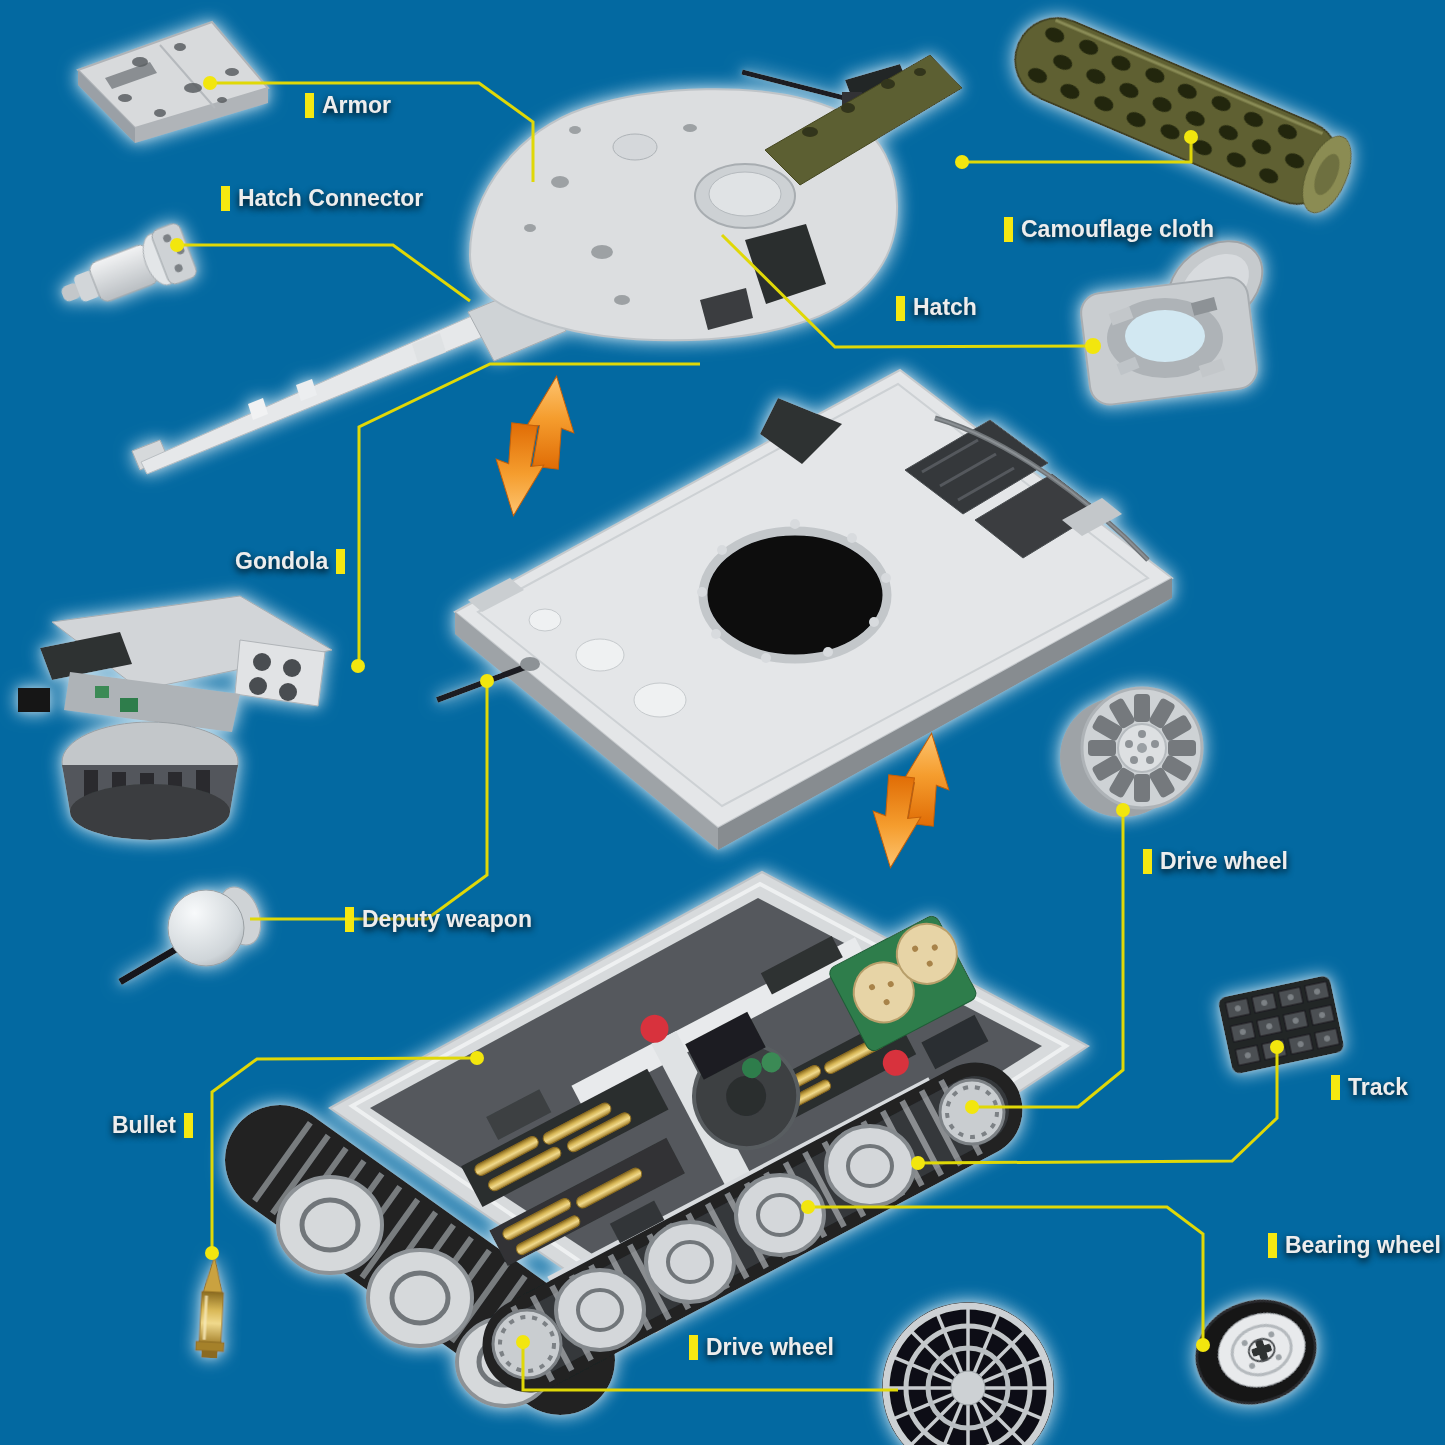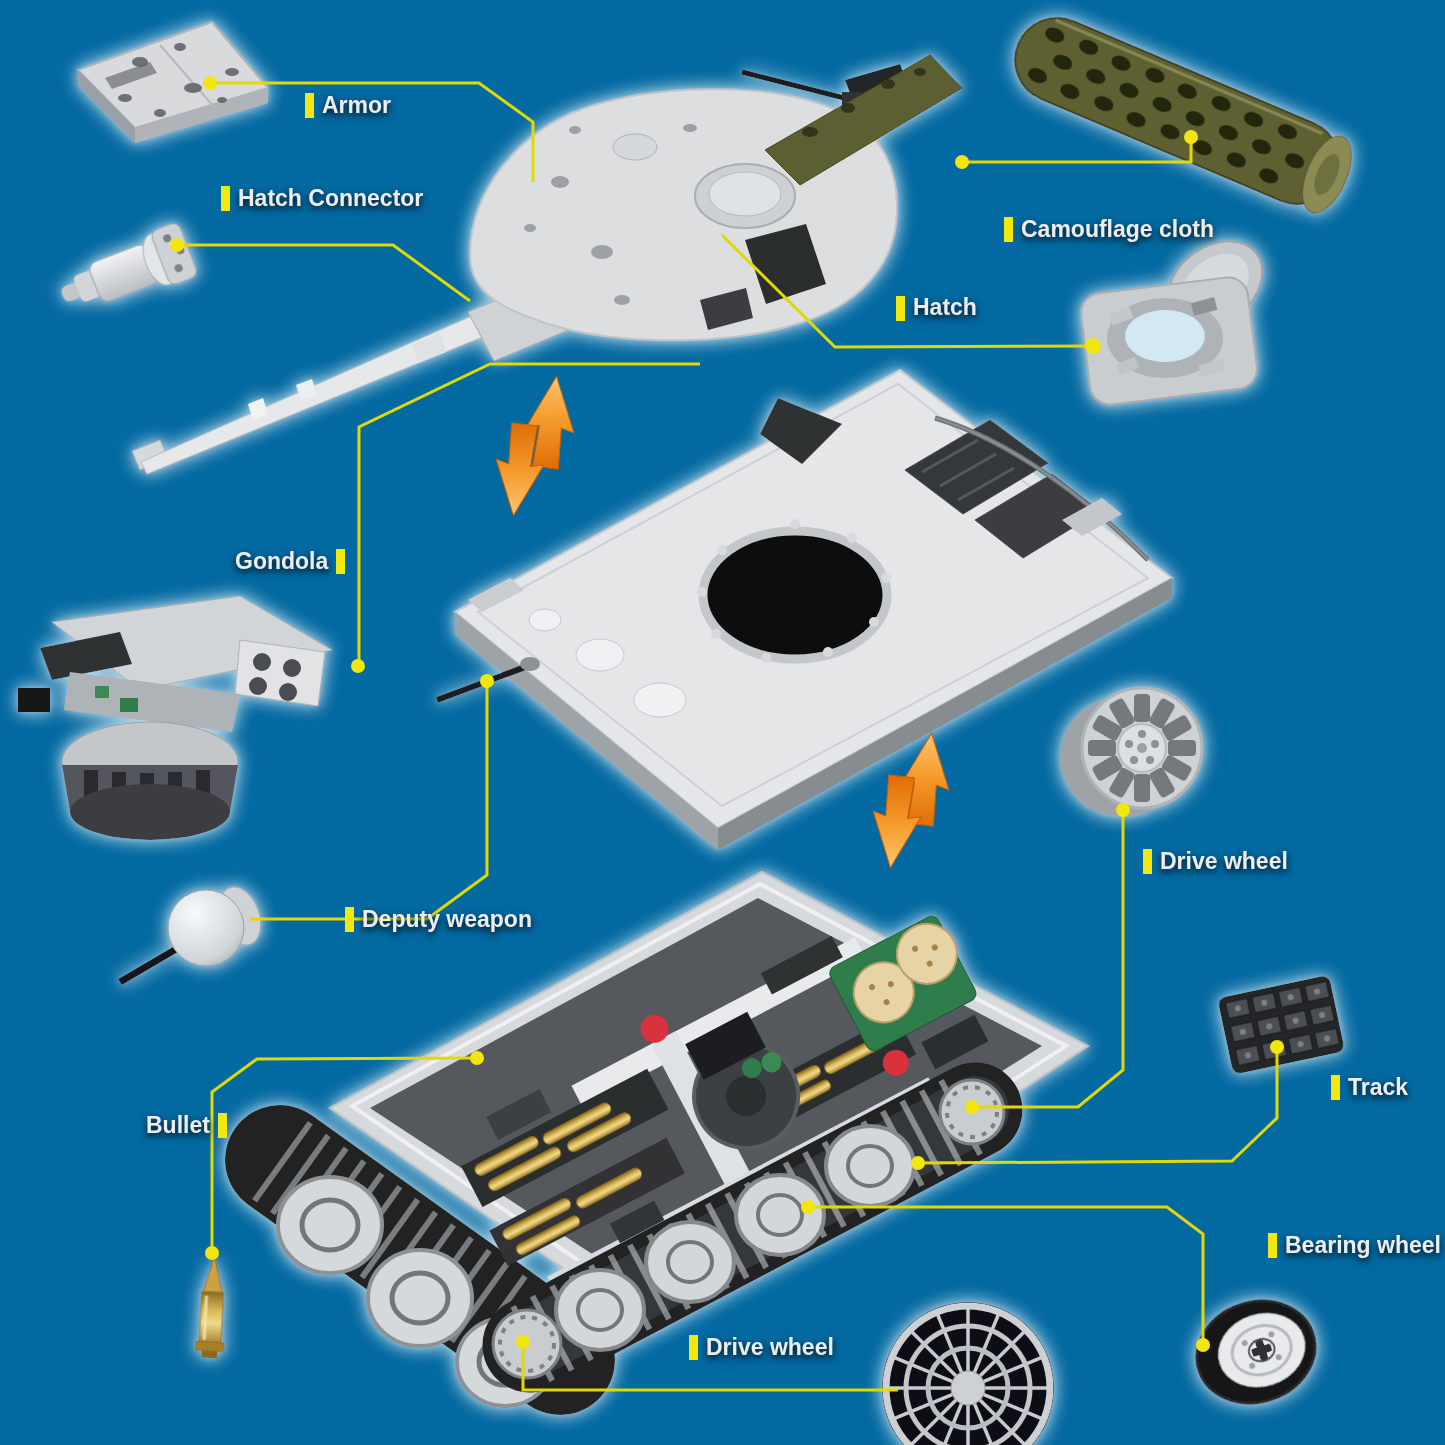--- a/index.html
+++ b/index.html
@@ -465,21 +465,21 @@
 <div class="label" style="left:1143px;top:848px;">
   <span class="bar"></span>
   <span>Drive wheel</span>
 </div>
 
 <div class="label" style="left:301px;top:906px;margin-left:44px;">
   <span class="bar"></span>
   <span>Deputy weapon</span>
 </div>
 
-<div class="label rev" style="left:112px;top:1112px;margin-left:34px;">
+<div class="label rev" style="left:112px;top:1112px;">
   <span class="bar"></span>
   <span>Bullet</span>
 </div>
 
 <div class="label" style="left:1293px;top:1074px;margin-left:38px;">
   <span class="bar"></span>
   <span>Track</span>
 </div>
 
 <div class="label" style="left:1268px;top:1232px;">

